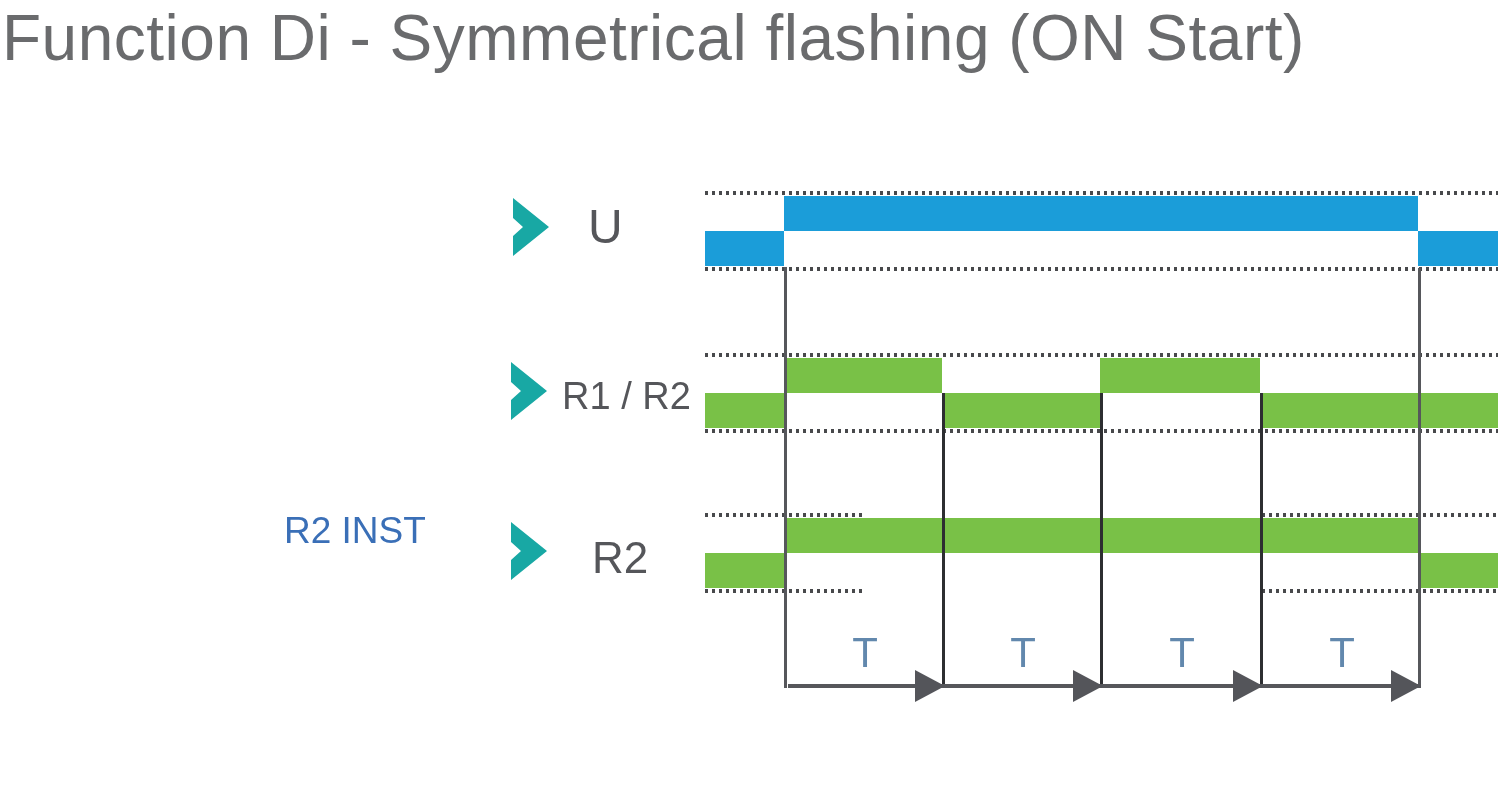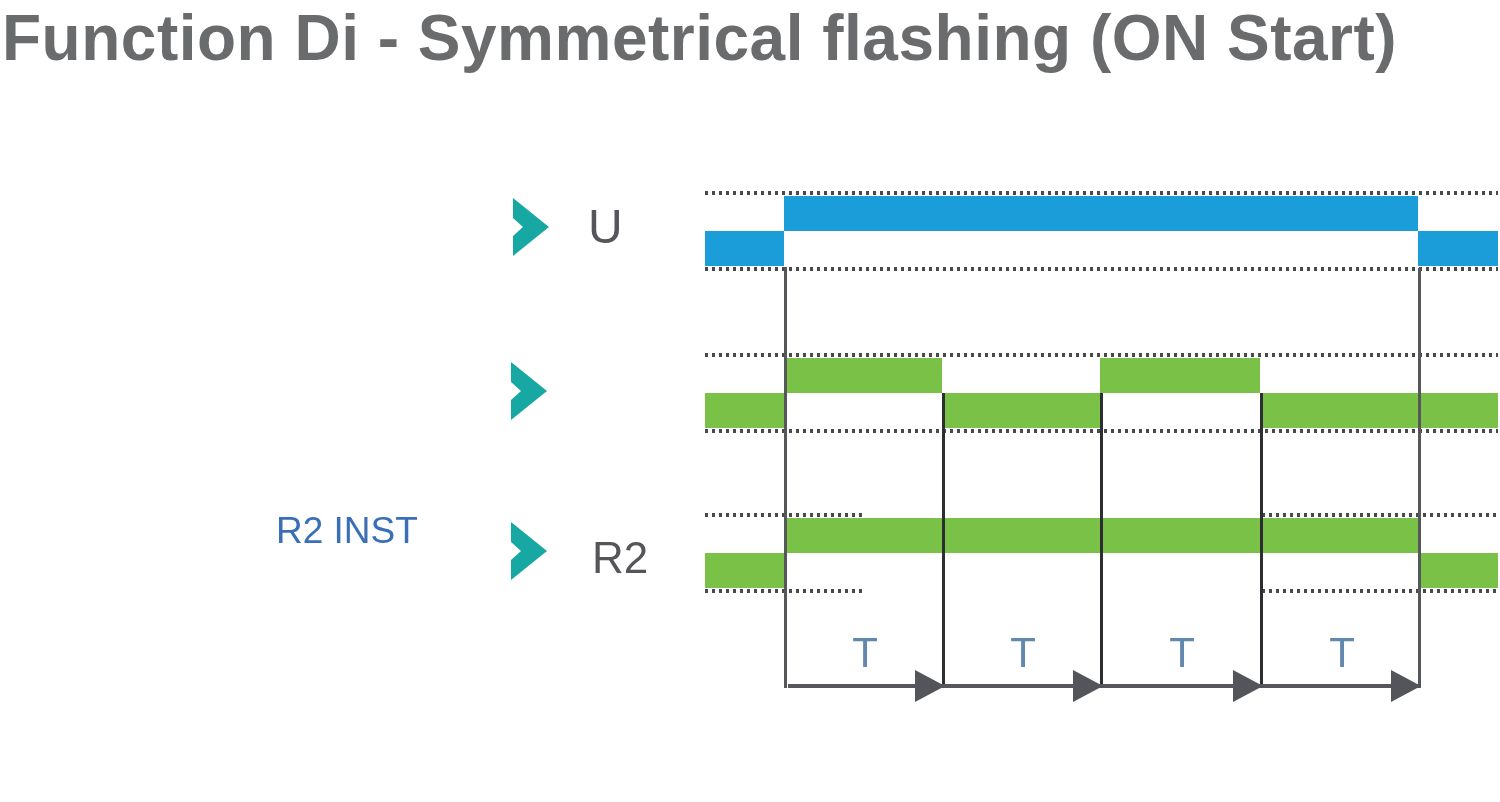--- a/index.html
+++ b/index.html
@@ -6,21 +6,21 @@
   #stage{
     position:relative;
     width:1500px;height:802px;
     background:#ffffff;
     overflow:hidden;
     font-family:"Liberation Sans",sans-serif;
   }
   .title{
     position:absolute;left:2px;top:6px;
     font-size:64px;line-height:1;letter-spacing:.5px;
-    color:#6a6b6d;white-space:nowrap;font-weight:bold;
+    color:#6a6b6d;white-space:nowrap;
   }
   .side-label{
     position:absolute;
     font-size:37px;line-height:1;
     color:#3a6fb7;white-space:nowrap;
   }
   .sig-label{
     position:absolute;
     line-height:1;color:#55565a;white-space:nowrap;
   }
@@ -52,22 +52,23 @@
   <div class="title">Function Di - Symmetrical flashing (ON Start)</div>
 
   <svg class="chev" style="left:513px;top:198px;" viewBox="0 0 36 58">
     <polygon points="0,0 36,29 0,58 0,38 10,29 0,20"></polygon>
   </svg>
   <div class="sig-label" style="left:588px;top:203px;font-size:48px;">U</div>
 
   <svg class="chev" style="left:511px;top:362px;" viewBox="0 0 36 58">
     <polygon points="0,0 36,29 0,58 0,38 10,29 0,20"></polygon>
   </svg>
+  <div class="sig-label" style="left:562px;top:377px;font-size:38px;">R1 / R2</div>
 
-  <div class="side-label" style="left:276px;top:512px;text-align:right;">R2 INST</div>
+  <div class="side-label" style="left:284px;top:512px;text-align:right;">R2 INST</div>
   <svg class="chev" style="left:511px;top:522px;" viewBox="0 0 36 58">
     <polygon points="0,0 36,29 0,58 0,38 10,29 0,20"></polygon>
   </svg>
   <div class="sig-label" style="left:592px;top:536px;font-size:44px;">R2</div>
 
 <div class="bar" style="left: 705px; width: 79px; top: 231px; height: 35px; background: rgb(27, 157, 217);"></div>
     <div class="bar" style="left: 784px; width: 634px; top: 196px; height: 35px; background: rgb(27, 157, 217);"></div>
     <div class="bar" style="left: 1418px; width: 80px; top: 231px; height: 35px; background: rgb(27, 157, 217);"></div>
     <div class="dotted" style="left: 705px; width: 793px; top: 191px;"></div>
     <div class="dotted" style="left: 705px; width: 793px; top: 267px;"></div>

